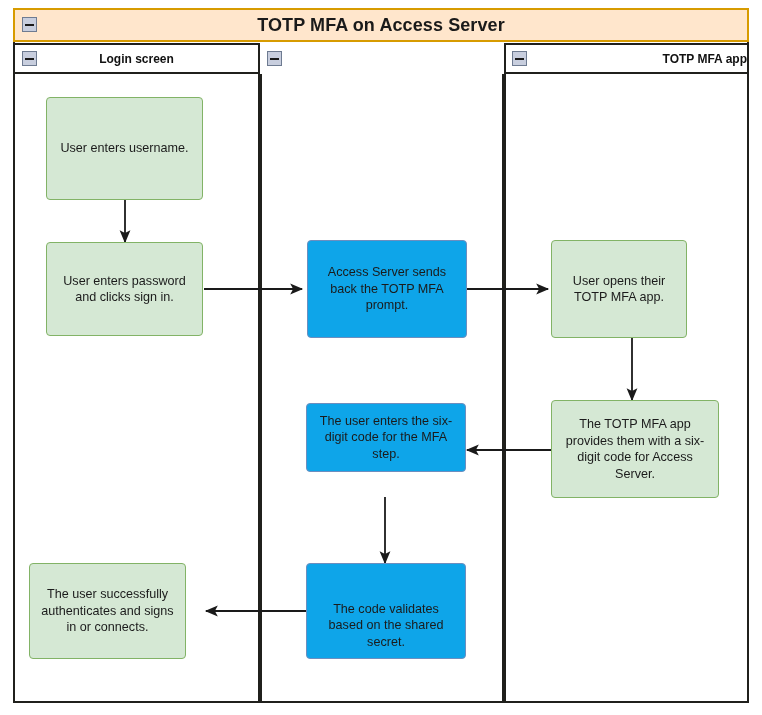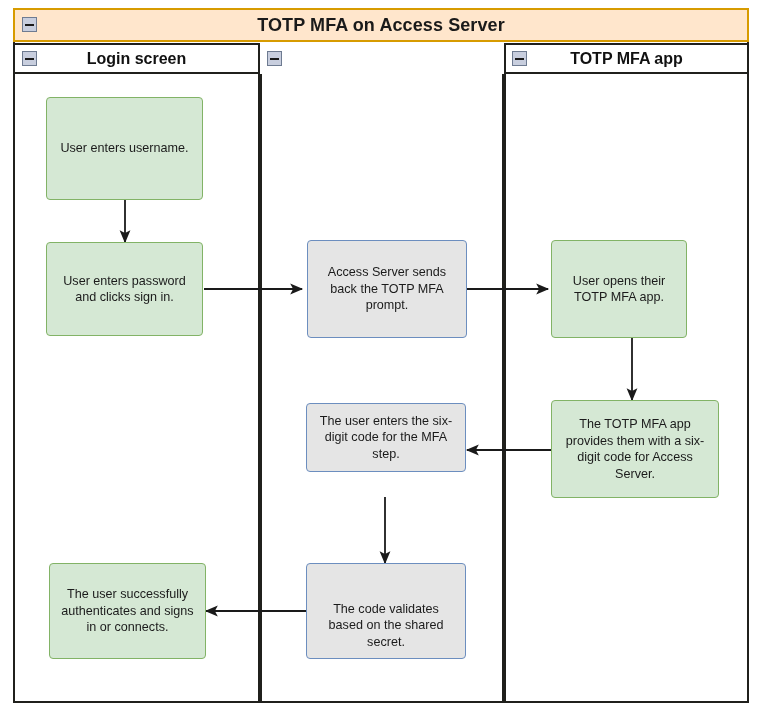--- a/index.html
+++ b/index.html
@@ -72,21 +72,21 @@
     top: 43px;
     height: 31px;
     box-sizing: border-box;
     border: 2px solid #20201c;
     background: #ffffff;
     display: flex;
     align-items: center;
     justify-content: center;
   }
   .lane-header-text {
-    font-size: 16px;
+    font-size: 12px;
     font-weight: bold;
     color: #111111;
   }
 
   
   .lane-body {
     position: absolute;
     top: 74px;
     height: 629px;
     box-sizing: border-box;
@@ -108,21 +108,21 @@
     padding: 8px 9px;
     font-size: 12.6px;
     line-height: 16.5px;
     color: #1b1b1b;
   }
   .node.green {
     background: #d5e8d4;
     border-color: #82b366;
   }
   .node.blue {
-    background: #e5e5e5;
+    background: #0ea5e9;
     border-color: #6c8ebf;
   }
   .node-text { display: block; }
 
   
   .edge-layer {
     position: absolute;
     left: 0; top: 0;
     width: 762px;
     height: 715px;
@@ -151,21 +151,21 @@
     <span class="lane-header-text">Login screen</span>
   </div>
   <div class="collapse-box" style="left:22px; top:51px;">
     <span class="bar"></span>
   </div>
 
   <div class="collapse-box" style="left:267px; top:51px;">
     <span class="bar"></span>
   </div>
 
-  <div class="lane-header" style="left:504px; width:245px;">
+  <div class="lane-header" style="left:504px; width:245px;justify-content:flex-end;">
     <span class="lane-header-text">TOTP MFA app</span>
   </div>
   <div class="collapse-box" style="left:512px; top:51px;">
     <span class="bar"></span>
   </div>
 
   <svg class="edge-layer" viewBox="0 0 762 715" width="762" height="715" xmlns="http://www.w3.org/2000/svg">
     <defs>
       <marker id="arrowEnd" viewBox="0 0 12 12" refX="10.5" refY="6" markerWidth="7.5" markerHeight="7.5" orient="auto-start-reverse">
         <path d="M 0 1.2 L 11.5 6 L 0 10.8 L 2.6 6 Z" fill="#1a1a1a"></path>
@@ -211,17 +211,17 @@
   </div>
 
   <div class="node blue" style="left:306px; top:403px; width:160px; height:69px;">
     <span class="node-text">The user enters the six-digit code for the MFA step.</span>
   </div>
 
   <div class="node blue" style="left:306px; top:563px; width:160px; height:96px;align-items:flex-end;">
     <span class="node-text">The code validates based on the shared secret.</span>
   </div>
 
-  <div class="node green" style="left:49px;  top:563px; width:157px; height:96px;">
+  <div class="node green" style="left:29px;  top:563px; width:157px; height:96px;">
     <span class="node-text">The user successfully authenticates and signs in or connects.</span>
   </div>
 
 </div>
 
 </body></html>

